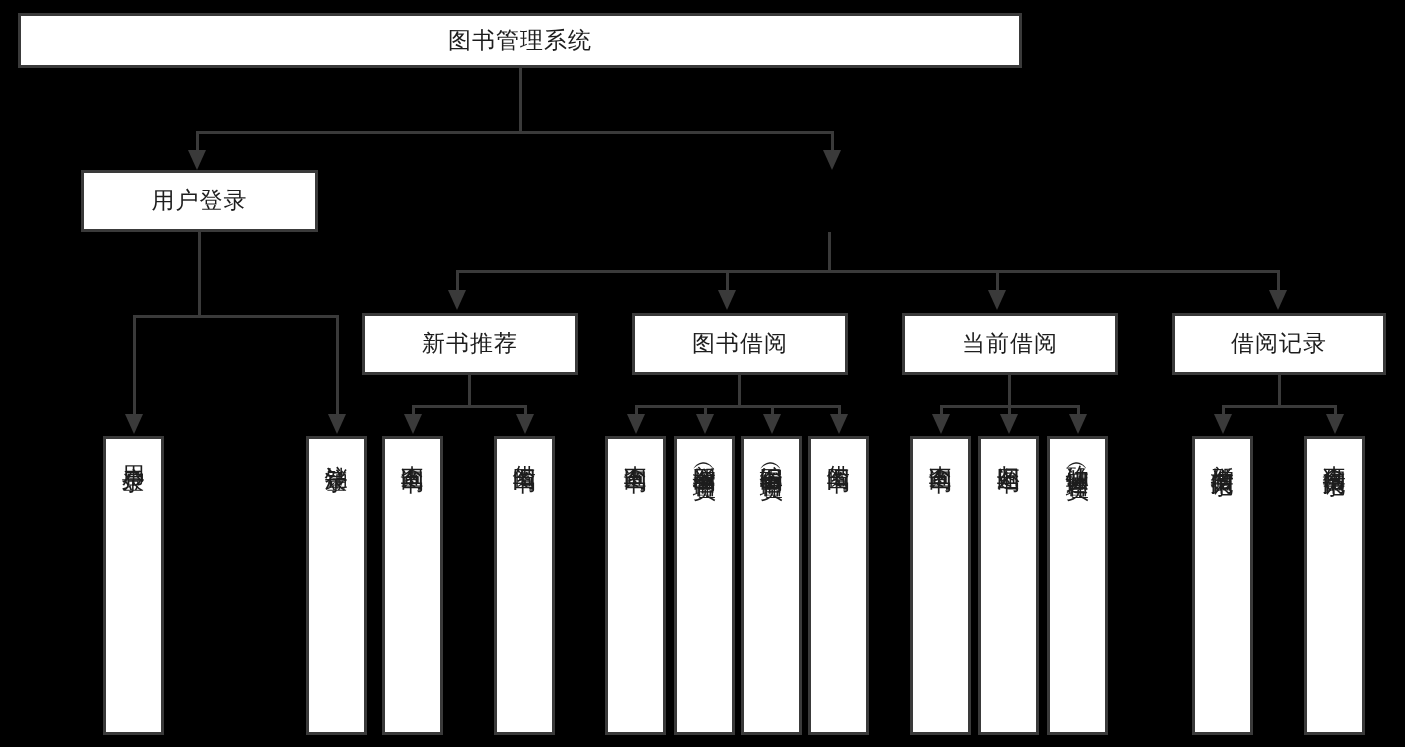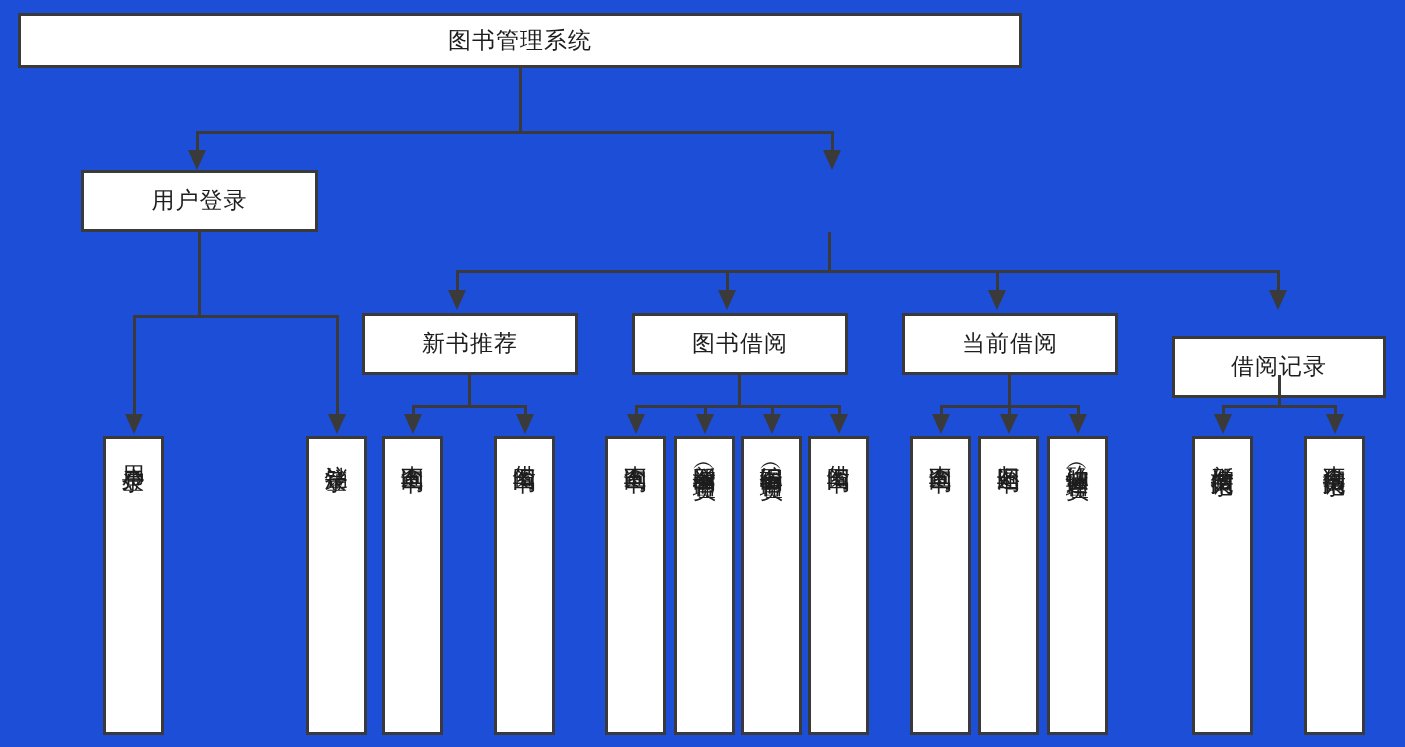--- a/index.html
+++ b/index.html
@@ -1,17 +1,17 @@
 <!DOCTYPE html>
 <html><head>
 <meta charset="utf-8">
 <style>
   html,body{margin:0;padding:0;background:#ffffff;}
   body{width:1405px;height:747px;font-family:"Liberation Sans","DejaVu Sans",sans-serif;overflow:hidden;}
-  #stage{position:relative;width:1405px;height:747px;background:#1d4ed8;}
+  #stage{position:relative;width:1405px;height:747px;background:#000000;}
 
   .node{position:absolute;box-sizing:border-box;background:#ffffff;border:3px solid #3a3a3a;
         display:flex;align-items:center;justify-content:center;color:#1d1d1d;}
   .node.horiz{font-size:23px;letter-spacing:1px;line-height:1.1;}
   .node.root{font-size:23px;}
   .node.leaf{padding:8px 0;align-items:flex-start;}
 
   .vtext{writing-mode:vertical-rl;text-orientation:upright;font-size:23px;line-height:1.16;
          letter-spacing:2px;white-space:nowrap;color:#1d1d1d;}
 
@@ -64,21 +64,21 @@
 
   <div class="node horiz" style="left:362px;top:313px;width:216px;height:62px;">
     <span>新书推荐</span>
   </div>
   <div class="node horiz" style="left:632px;top:313px;width:216px;height:62px;">
     <span>图书借阅</span>
   </div>
   <div class="node horiz" style="left:902px;top:313px;width:216px;height:62px;">
     <span>当前借阅</span>
   </div>
-  <div class="node horiz" style="left:1172px;top:313px;width:214px;height:62px;margin-top:23px;">
+  <div class="node horiz" style="left:1172px;top:313px;width:214px;height:62px;">
     <span>借阅记录</span>
   </div>
 
   <div class="lineV" style="left:468px;top:375px;height:30px;"></div>
   <div class="lineH" style="left:412px;top:405px;width:115px;"></div>
   <div class="lineV" style="left:412px;top:405px;height:12px;"></div>
   <div class="lineV" style="left:524px;top:405px;height:12px;"></div>
   <div class="arrow" style="left:404px;top:414px;"></div>
   <div class="arrow" style="left:516px;top:414px;"></div>
 

